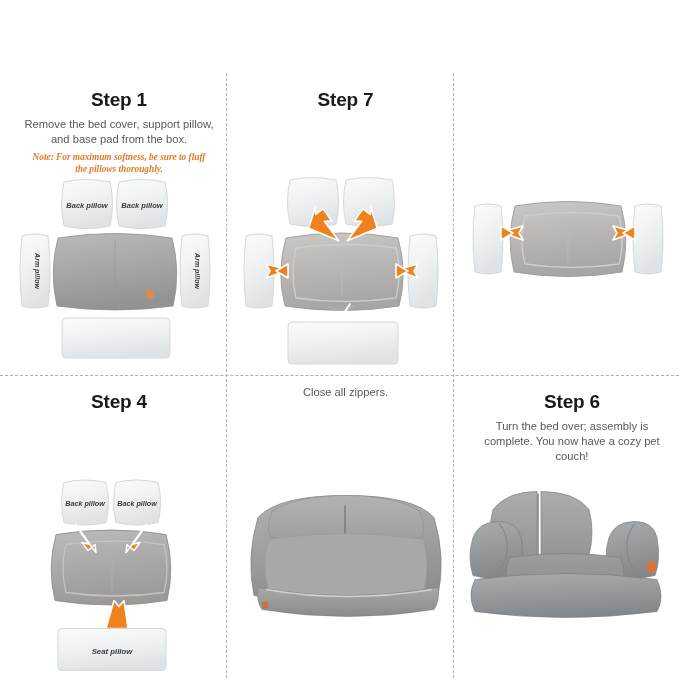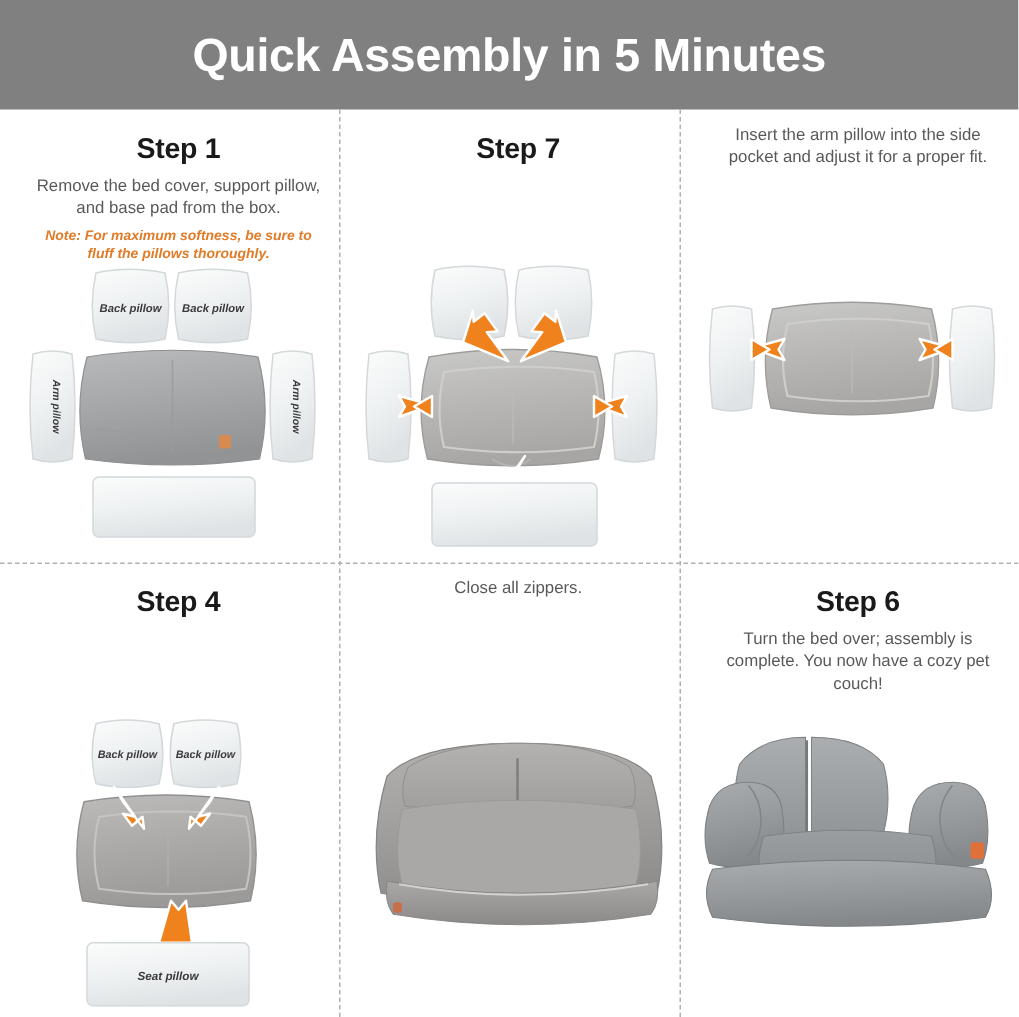--- a/index.html
+++ b/index.html
@@ -47,40 +47,37 @@
   .step-title {
     text-align:center; font-size:19px; font-weight:700; color:#1a1a1a;
     margin-top:6px; margin-bottom:6px; letter-spacing:-0.2px;
   }
   .step-desc {
     text-align:center; font-size:11.2px; line-height:1.35; color:#58595b;
     padding:0 8px;
   }
   .step-note {
     text-align:center; font-size:9.3px; line-height:1.3; color:#e07b28;
-    font-style:italic; font-weight:600; padding:0 12px; margin-top:4px;
+    font-style:italic; font-weight:600; padding:0 12px; margin-top:4px;font-family:Liberation Serif, serif;
   }
 
   
   .illus { position:absolute; left:0; right:0; bottom:0; top:0; }
   .illus svg { width:100%; height:100%; display:block; }
 
   .lbl {
     font-family:"Liberation Sans", sans-serif;
     font-style:italic; font-weight:700; fill:#3a3a3a;
   }
 </style>
 </head>
 <body>
 
 <div class="page">
 
-  <div class="header">
-    <div class="header-title">Quick Assembly in 5 Minutes</div>
-  </div>
 
   <div class="divider-v v1"></div>
   <div class="divider-v v2"></div>
   <div class="divider-h"></div>
 
   <div class="grid">
 
     <div class="cell">
       <div class="step-title">Step 1</div>
       <div class="step-desc">Remove the bed cover, support pillow, and base pad from the box.</div>
@@ -190,21 +187,20 @@
           </g>
 
           <g>
               <rect x="56" y="150" width="110" height="42" rx="4" fill="url(#pl2)" stroke="#d3d8da"></rect>
             </g>
         </svg>
       </div>
     </div>
 
     <div class="cell">
-      <div class="step-desc">Insert the arm pillow into the side pocket and adjust it for a proper fit.</div>
 
       <div class="illus" style="top:96px;">
         <svg viewBox="0 0 226 200" preserveAspectRatio="xMidYMid meet">
           <defs>
             <linearGradient id="pl3" x1="0" y1="0" x2="0.3" y2="1">
               <stop offset="0%" stop-color="#fbfcfc"></stop>
                 <stop offset="55%" stop-color="#eef1f2"></stop>
               <stop offset="100%" stop-color="#dfe3e5"></stop>
             </linearGradient>
             <linearGradient id="cv3" x1="0" y1="0" x2="0.2" y2="1">

